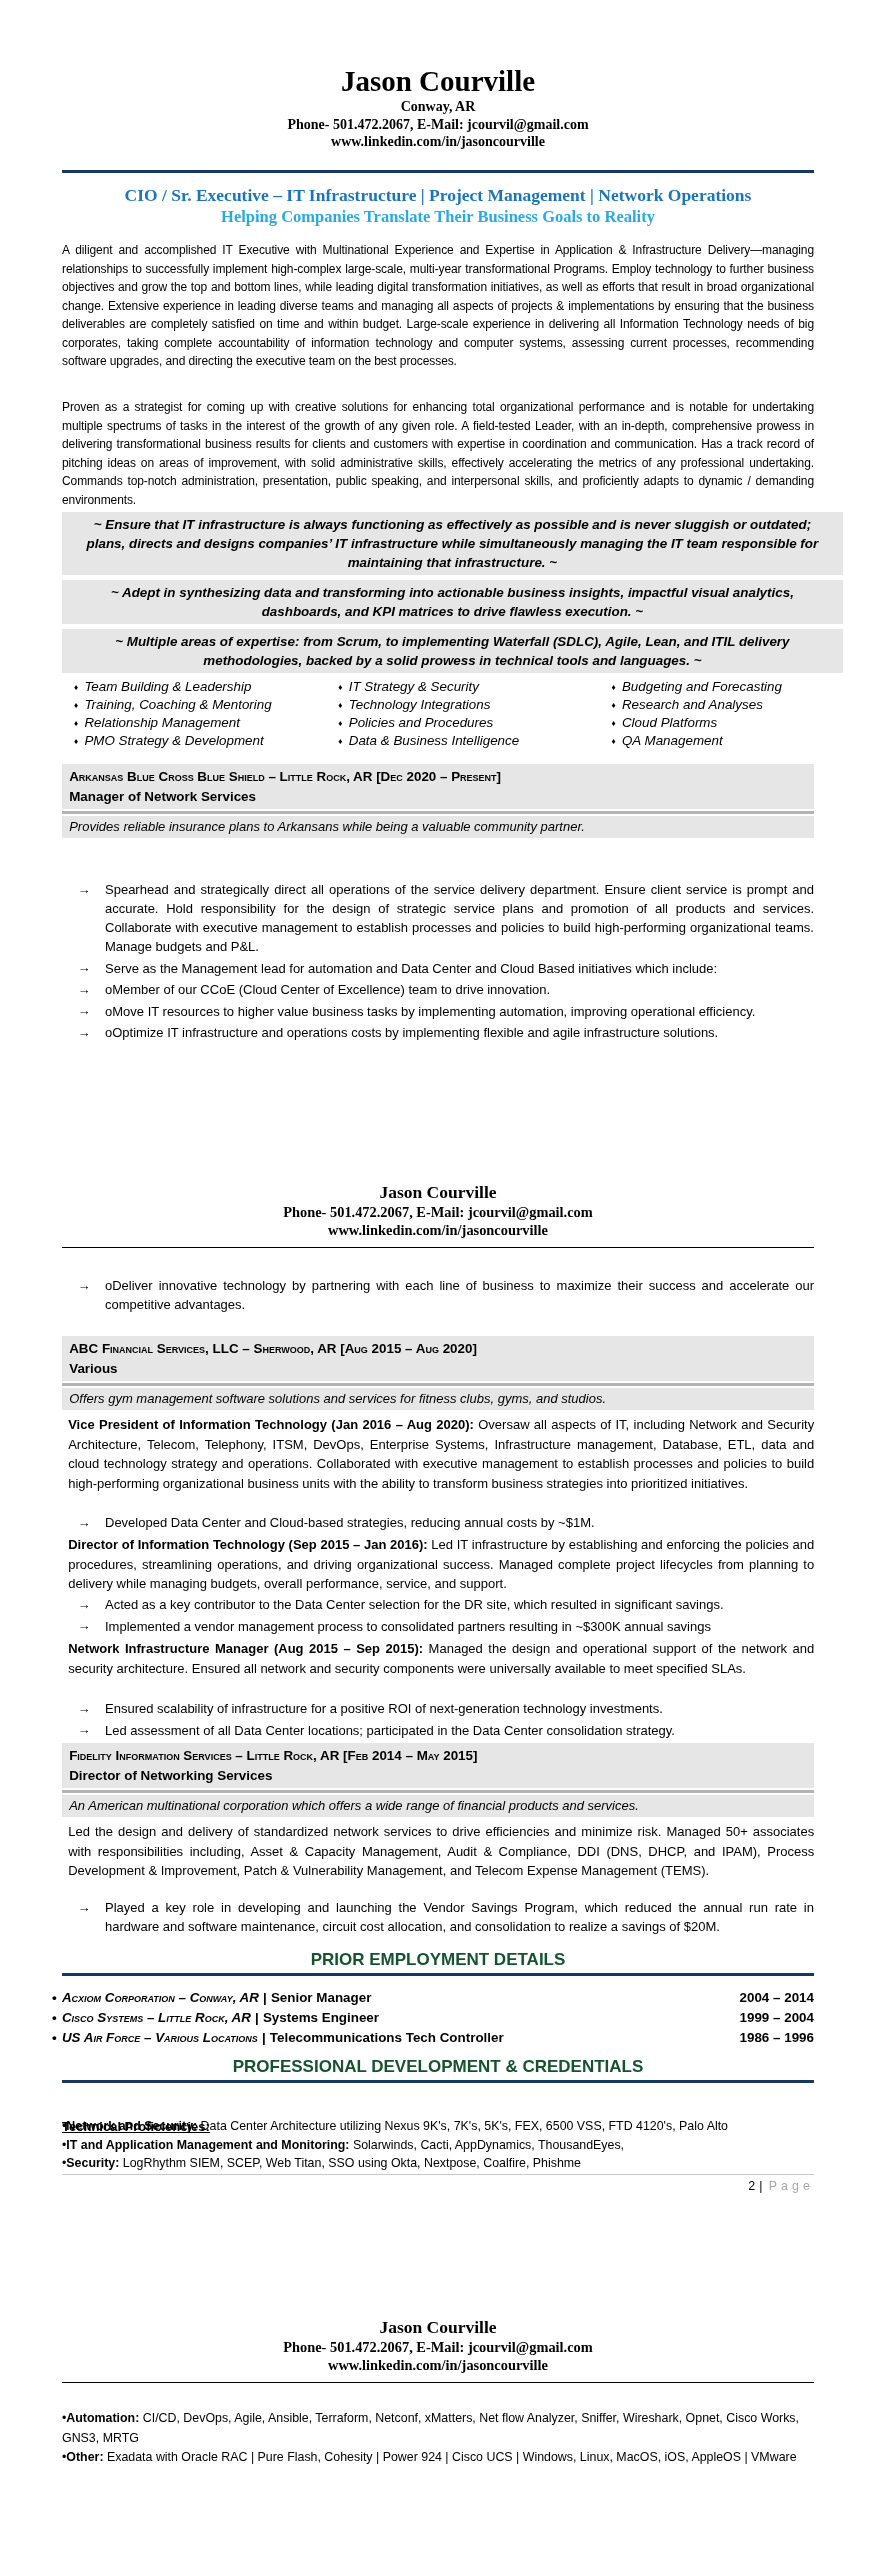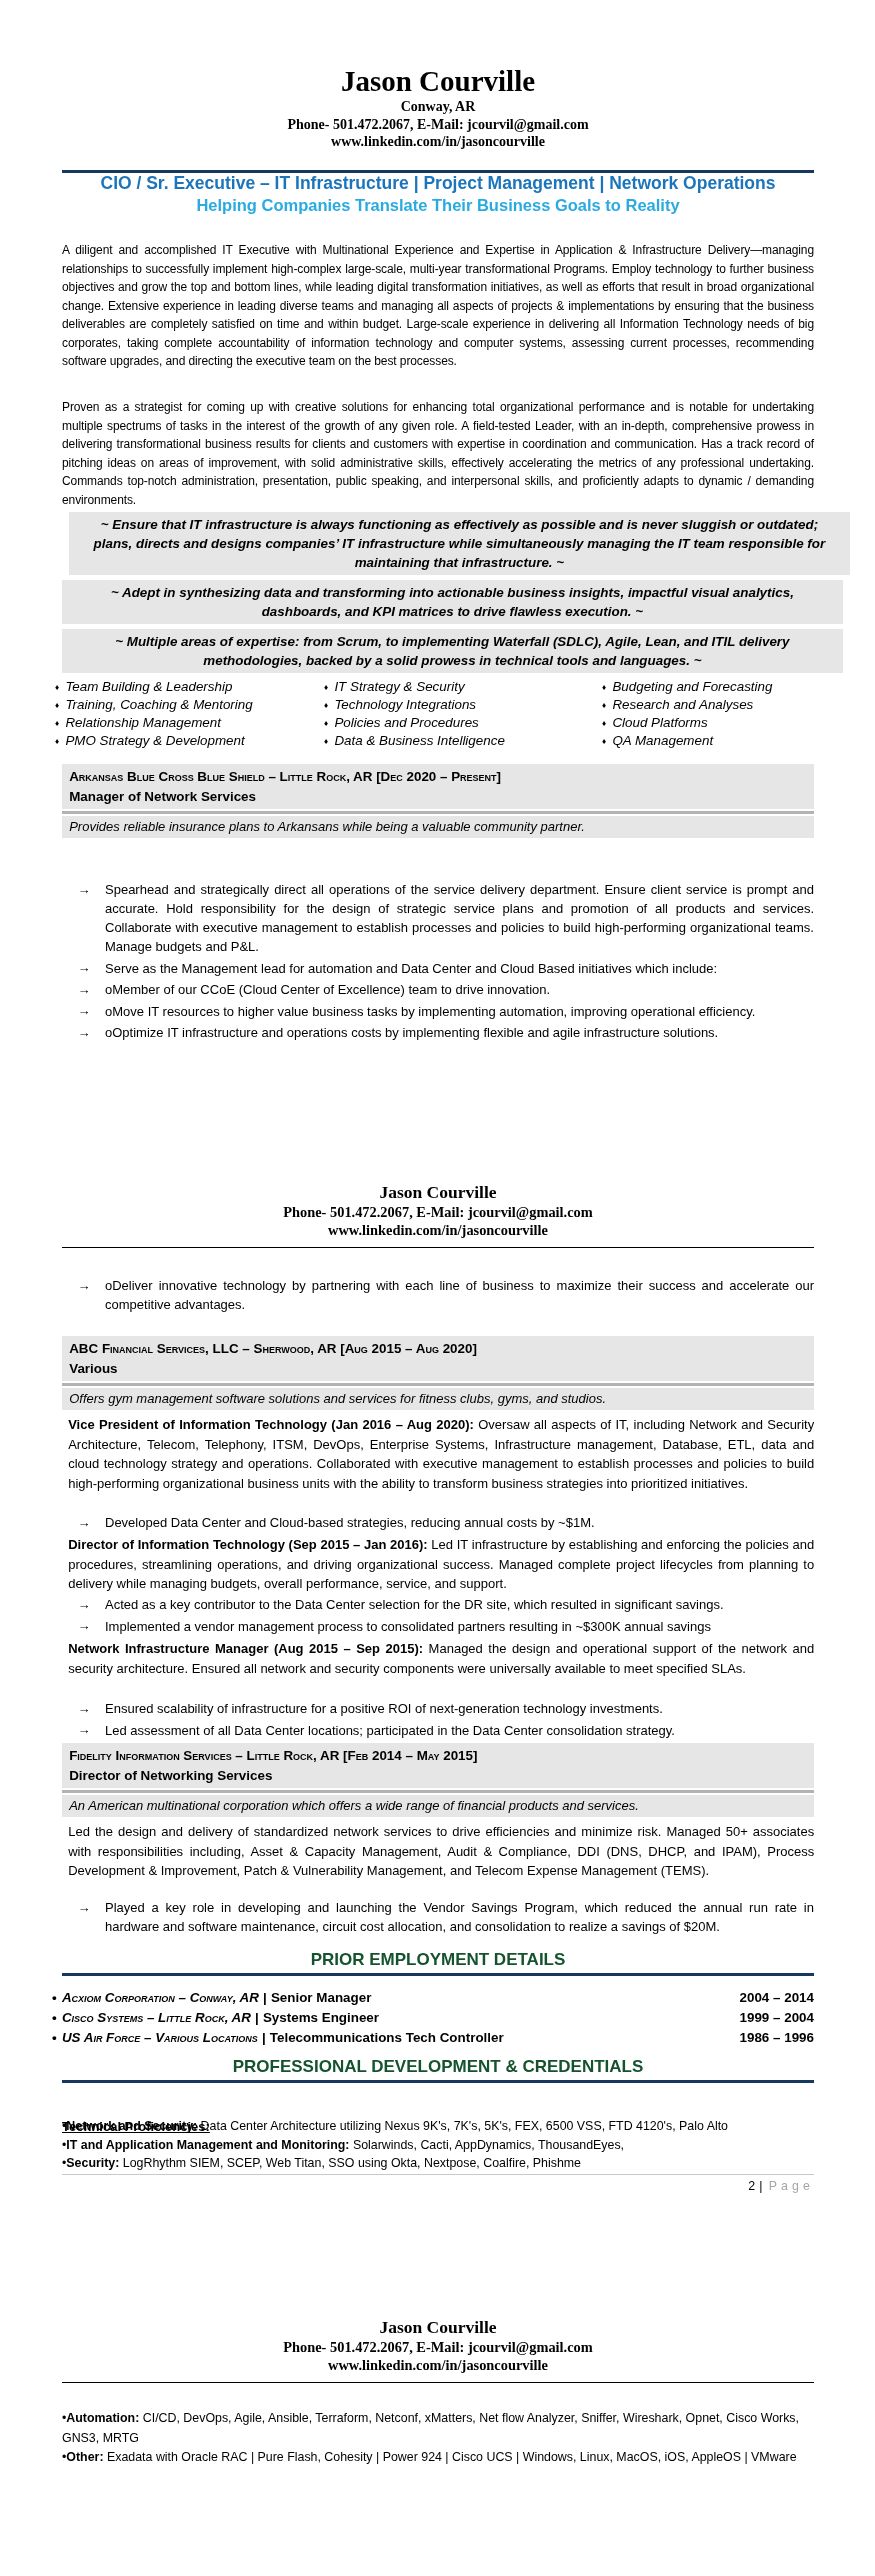--- a/index.html
+++ b/index.html
@@ -17,21 +17,21 @@
   .title1{font-size:17.5px;font-weight:bold;color:#1b75bc;line-height:23px;}
   .title2{font-size:16.5px;font-weight:bold;color:#29abe2;line-height:20.6px;}
 
   .para{font-size:12px;line-height:18.5px;text-align:justify;letter-spacing:-0.1px;}
 
   .quote{background:#e6e6e6;font-size:13.4px;font-weight:bold;font-style:italic;
          text-align:center;line-height:19px;padding:3.1px 14.4px;}
 
   .skills{display:flex;font-style:italic;font-size:13.4px;line-height:17px;left:55px;width:759px;}
   .scol{display:flex;flex-direction:column;}
-  .scol1{width:269px;} .scol2{width:278px;} .scol3{width:206px;}
+  .scol1{width:269px;margin-left:19px;} .scol2{width:278px;} .scol3{width:206px;}
   .sitem{white-space:nowrap;}
   .dia{font-size:8.2px;display:inline-block;vertical-align:1px;margin-right:6.2px;}
 
   .shead{font-size:17px;font-weight:bold;color:#14532d;text-align:center;line-height:20.6px;}
 
   .gbox{background:#e6e6e6;padding:3.1px 7.2px;}
   .gcompany{font-weight:bold;font-size:13.4px;line-height:19.6px;font-variant:small-caps;}
   .grole{font-weight:bold;font-size:13.4px;line-height:19.6px;}
   .gsep{height:2.1px;background:#b3b3b3;margin:2.1px 0;}
   .gtag{font-style:italic;font-size:13px;line-height:18.5px;padding:2.1px 7.2px;background:#e6e6e6;}
@@ -66,29 +66,29 @@
 
   <div class="blk ctr serif" style="top:65px;">
     <div class="name1">Jason Courville</div>
     <div class="sub1">Conway, AR</div>
     <div class="sub1">Phone- 501.472.2067, E-Mail: jcourvil@gmail.com</div>
     <div class="sub1">www.linkedin.com/in/jasoncourville</div>
   </div>
 
   <div class="rule-navy" style="top:170px;height:3.1px;"></div>
 
-  <div class="blk ctr" style="top:172px;">
+  <div class="blk ctr" style="top:184px;font-family:Liberation Serif, serif;">
     <div class="title1">CIO / Sr. Executive – IT Infrastructure | Project Management | Network Operations</div>
     <div class="title2">Helping Companies Translate Their Business Goals to Reality</div>
   </div>
 
   <div class="blk para" style="top:241px;">A diligent and accomplished IT Executive with Multinational Experience and Expertise in Application &amp; Infrastructure Delivery—managing relationships to successfully implement high-complex large-scale, multi-year transformational Programs. Employ technology to further business objectives and grow the top and bottom lines, while leading digital transformation initiatives, as well as efforts that result in broad organizational change. Extensive experience in leading diverse teams and managing all aspects of projects &amp; implementations by ensuring that the business deliverables are completely satisfied on time and within budget. Large-scale experience in delivering all Information Technology needs of big corporates, taking complete accountability of information technology and computer systems, assessing current processes, recommending software upgrades, and directing the executive team on the best processes.</div>
   <div class="blk para" style="top:398px;">Proven as a strategist for coming up with creative solutions for enhancing total organizational performance and is notable for undertaking multiple spectrums of tasks in the interest of the growth of any given role. A field-tested Leader, with an in-depth, comprehensive prowess in delivering transformational business results for clients and customers with expertise in coordination and communication. Has a track record of pitching ideas on areas of improvement, with solid administrative skills, effectively accelerating the metrics of any professional undertaking. Commands top-notch administration, presentation, public speaking, and interpersonal skills, and proficiently adapts to dynamic / demanding environments.</div>
 
-  <div class="blk quote" style="top:512px;margin-left:7px;">~ Ensure that IT infrastructure is always functioning as effectively as possible and is never sluggish or outdated; plans, directs and designs companies’ IT infrastructure while simultaneously managing the IT team responsible for maintaining that infrastructure. ~</div>
+  <div class="blk quote" style="top:512px;">~ Ensure that IT infrastructure is always functioning as effectively as possible and is never sluggish or outdated; plans, directs and designs companies’ IT infrastructure while simultaneously managing the IT team responsible for maintaining that infrastructure. ~</div>
   <div class="blk quote" style="top:580px;">~ Adept in synthesizing data and transforming into actionable business insights, impactful visual analytics, dashboards, and KPI matrices to drive flawless execution. ~</div>
   <div class="blk quote" style="top:629px;">~ Multiple areas of expertise: from Scrum, to implementing Waterfall (SDLC), Agile, Lean, and ITIL delivery methodologies, backed by a solid prowess in technical tools and languages. ~</div>
 
   <div class="blk skills" style="top:678px;">
     <div class="scol scol1">
       <div class="sitem"><span class="dia">♦</span><span>Team Building &amp; Leadership</span></div>
       <div class="sitem"><span class="dia">♦</span><span>Training, Coaching &amp; Mentoring</span></div>
       <div class="sitem"><span class="dia">♦</span><span>Relationship Management</span></div>
       <div class="sitem"><span class="dia">♦</span><span>PMO Strategy &amp; Development</span></div>
     </div>

